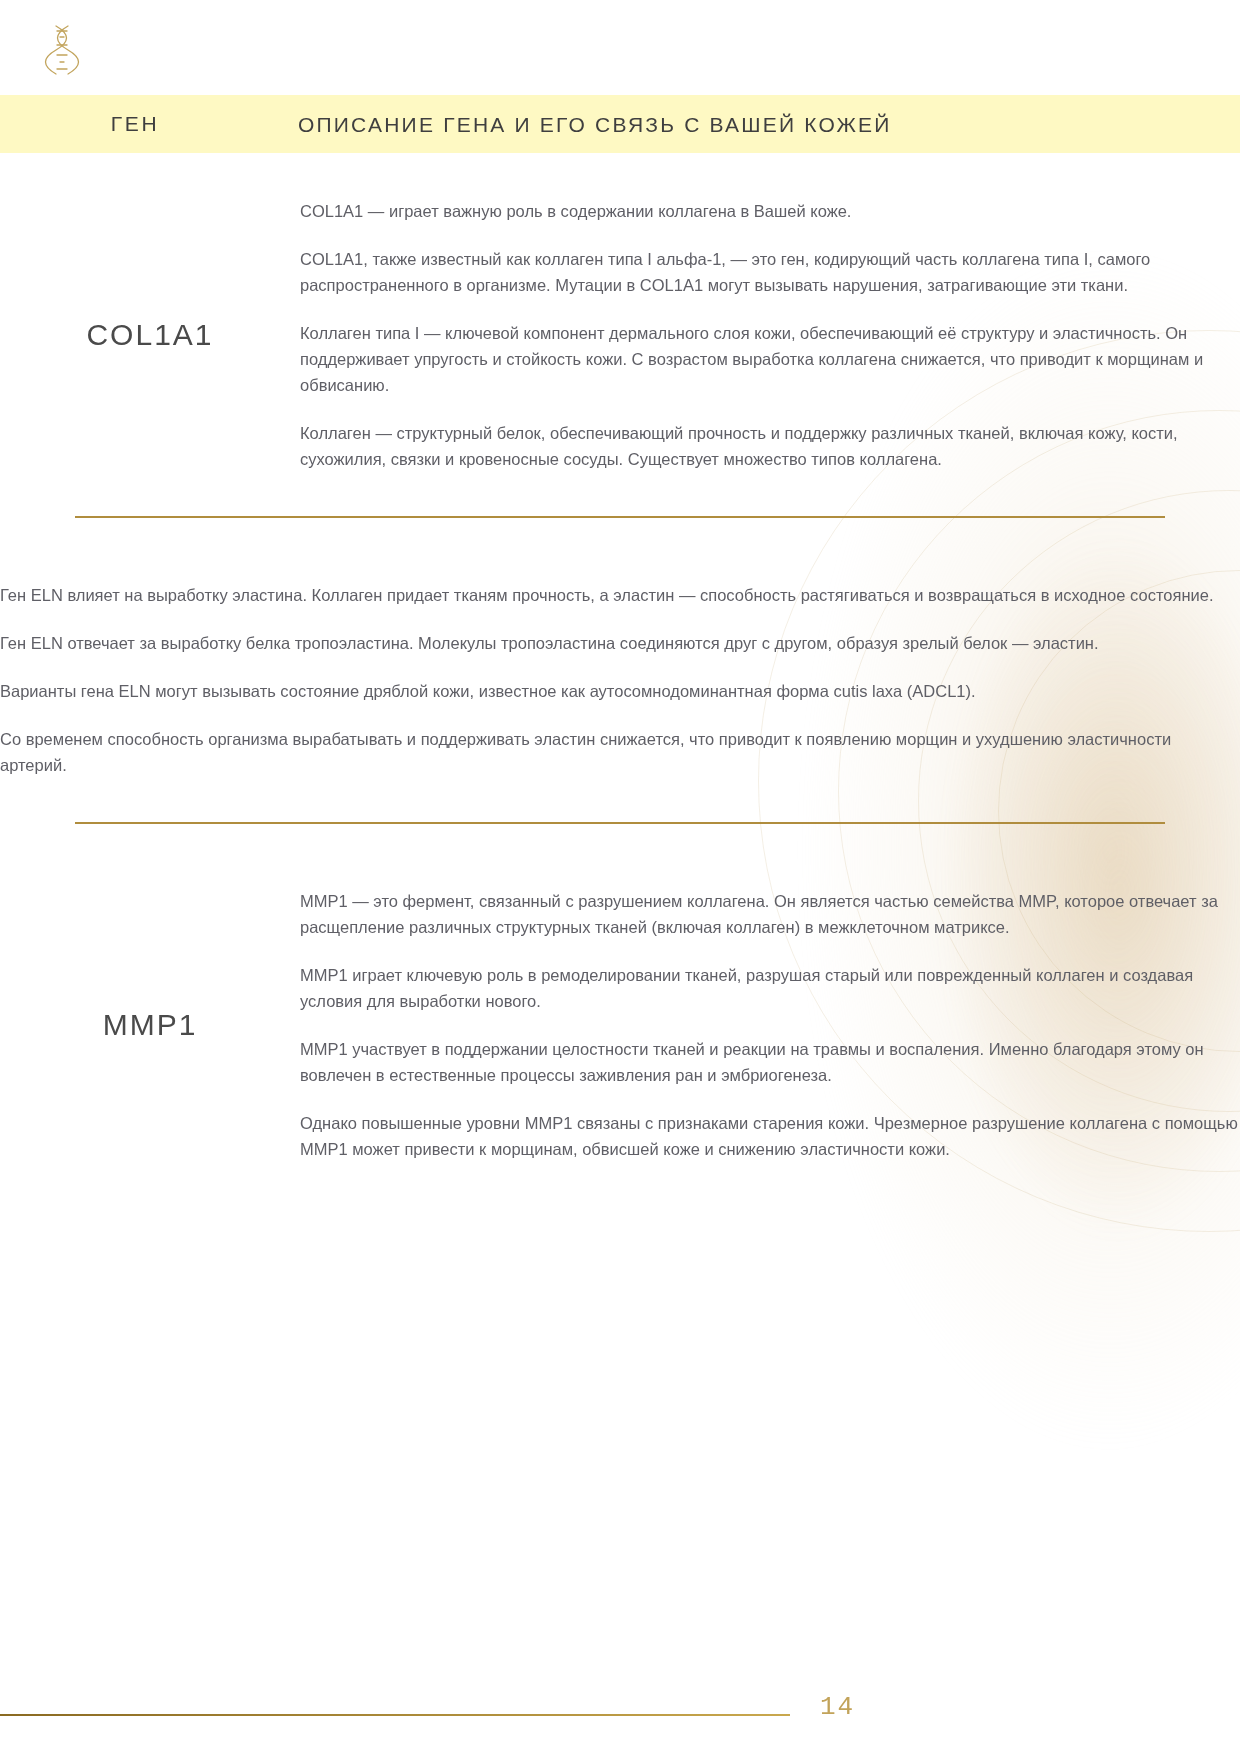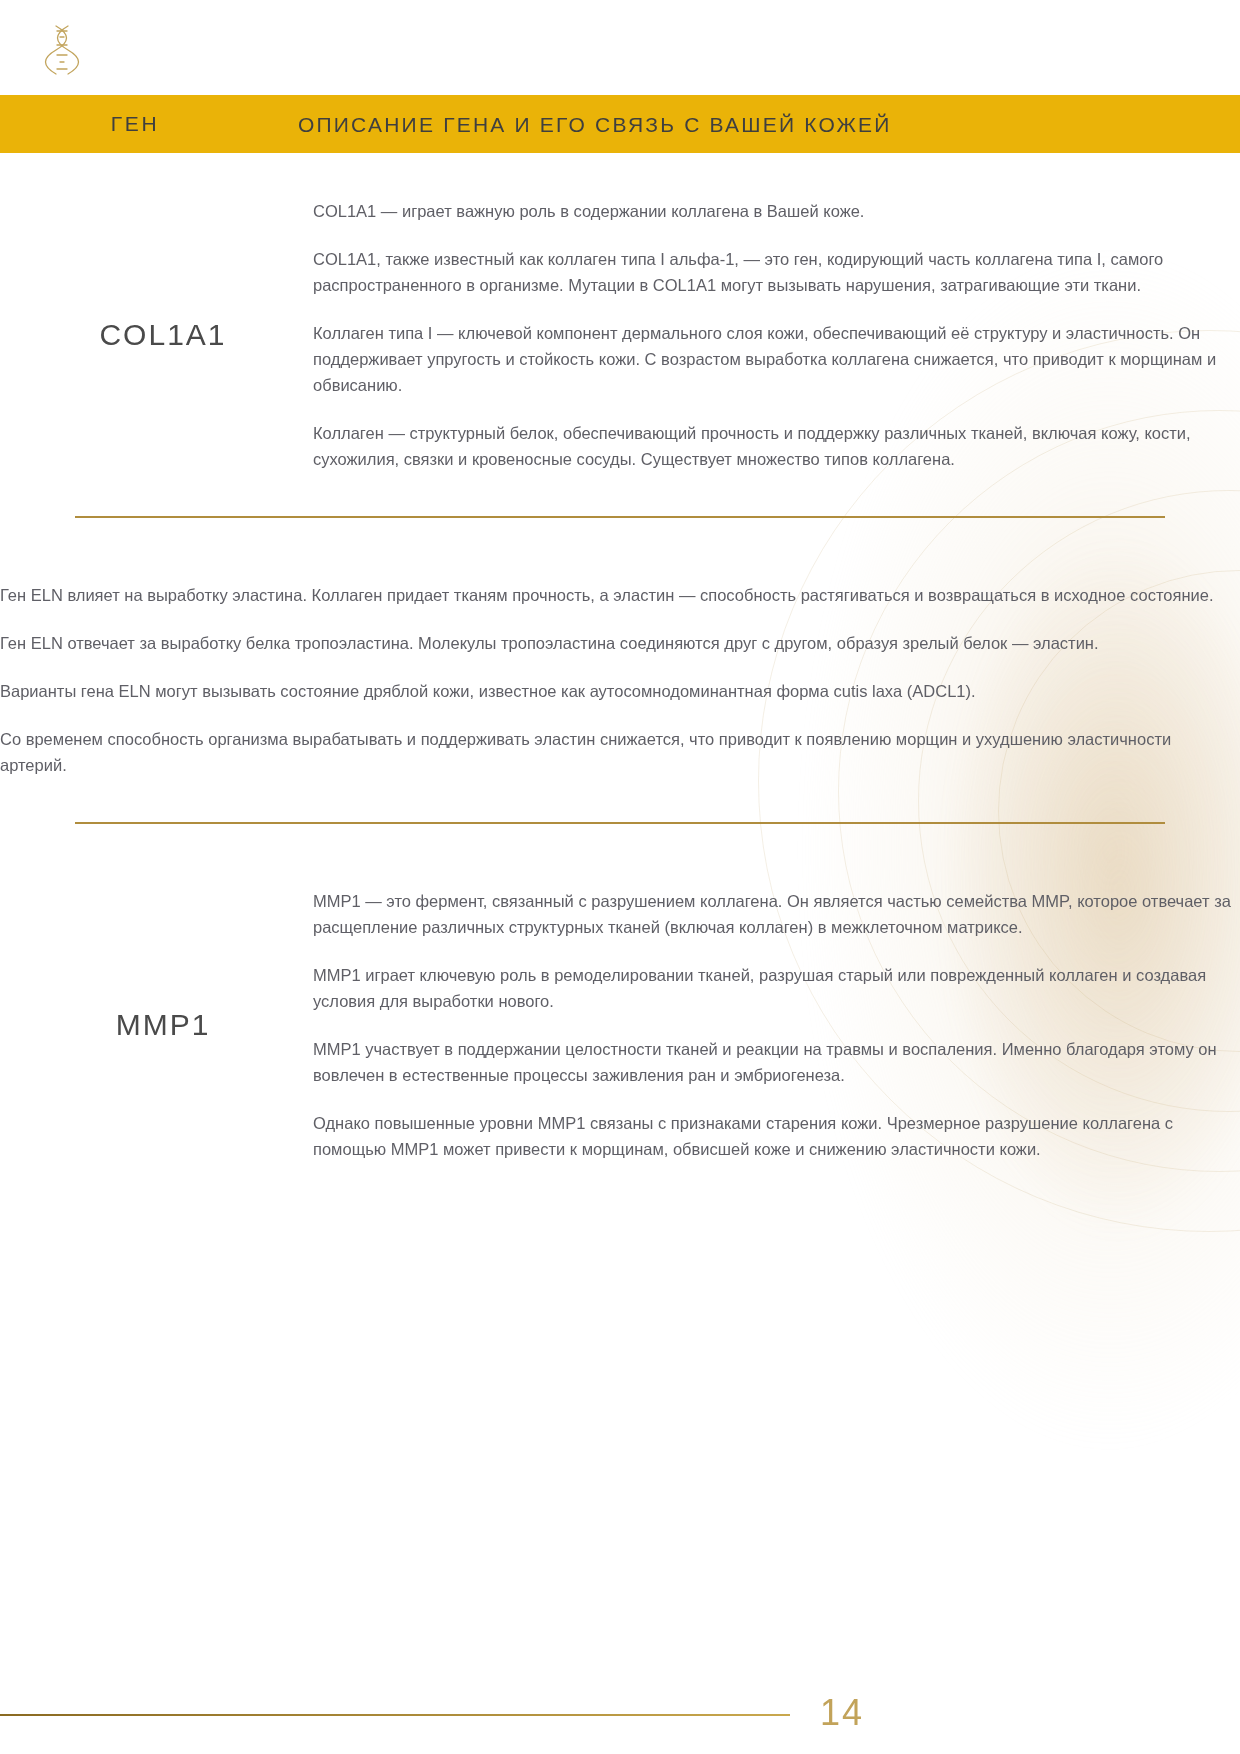--- a/index.html
+++ b/index.html
@@ -72,21 +72,21 @@
     height: 58px;
   }
 
   
   .table-head {
     position: absolute;
     top: 95px;
     left: 0;
     width: 1240px;
     height: 58px;
-    background: #eab308;
+    background: #fef9c3;
     z-index: 2;
   }
   .th-gene {
     position: absolute;
     left: 0;
     top: 0;
     width: 270px;
     height: 58px;
     display: flex;
     align-items: center;
@@ -124,21 +124,20 @@
     position: relative;
   }
   .gene-name {
     width: 300px;
     flex: 0 0 300px;
     text-align: center;
     font-size: 30px;
     letter-spacing: 2px;
     color: #4a4a4a;
     font-weight: 300;
-    padding-left: 13px;
   }
   .gene-desc {
     flex: 1 1 auto;
   }
   .para {
     font-size: 16.5px;
     line-height: 26px;
     color: #5f5f66;
     margin: 0 0 22px 0;
     font-weight: 400;
@@ -165,25 +164,26 @@
     left: 0;
     top: 40px;
     width: 790px;
     height: 2px;
     background: linear-gradient(to right, #8a6a22, #c9a84e);
   }
   .footer-page {
     position: absolute;
     left: 820px;
     top: 18px;
-    font-size: 36px;
+    font-size: 26px;
     color: #c2a costly;
     color: #c2a35a;
     letter-spacing: 2px;
     font-weight: 300;
+    font-family: Liberation Mono, monospace;
   }
 
   
   .row-col1a1 { padding: 45px 0 10px 0; }
   .row-eln    { padding: 30px 0 10px 0; }
   .row-mmp1   { padding: 30px 0 10px 0; }
 </style>
 </head>
 <body>
 

